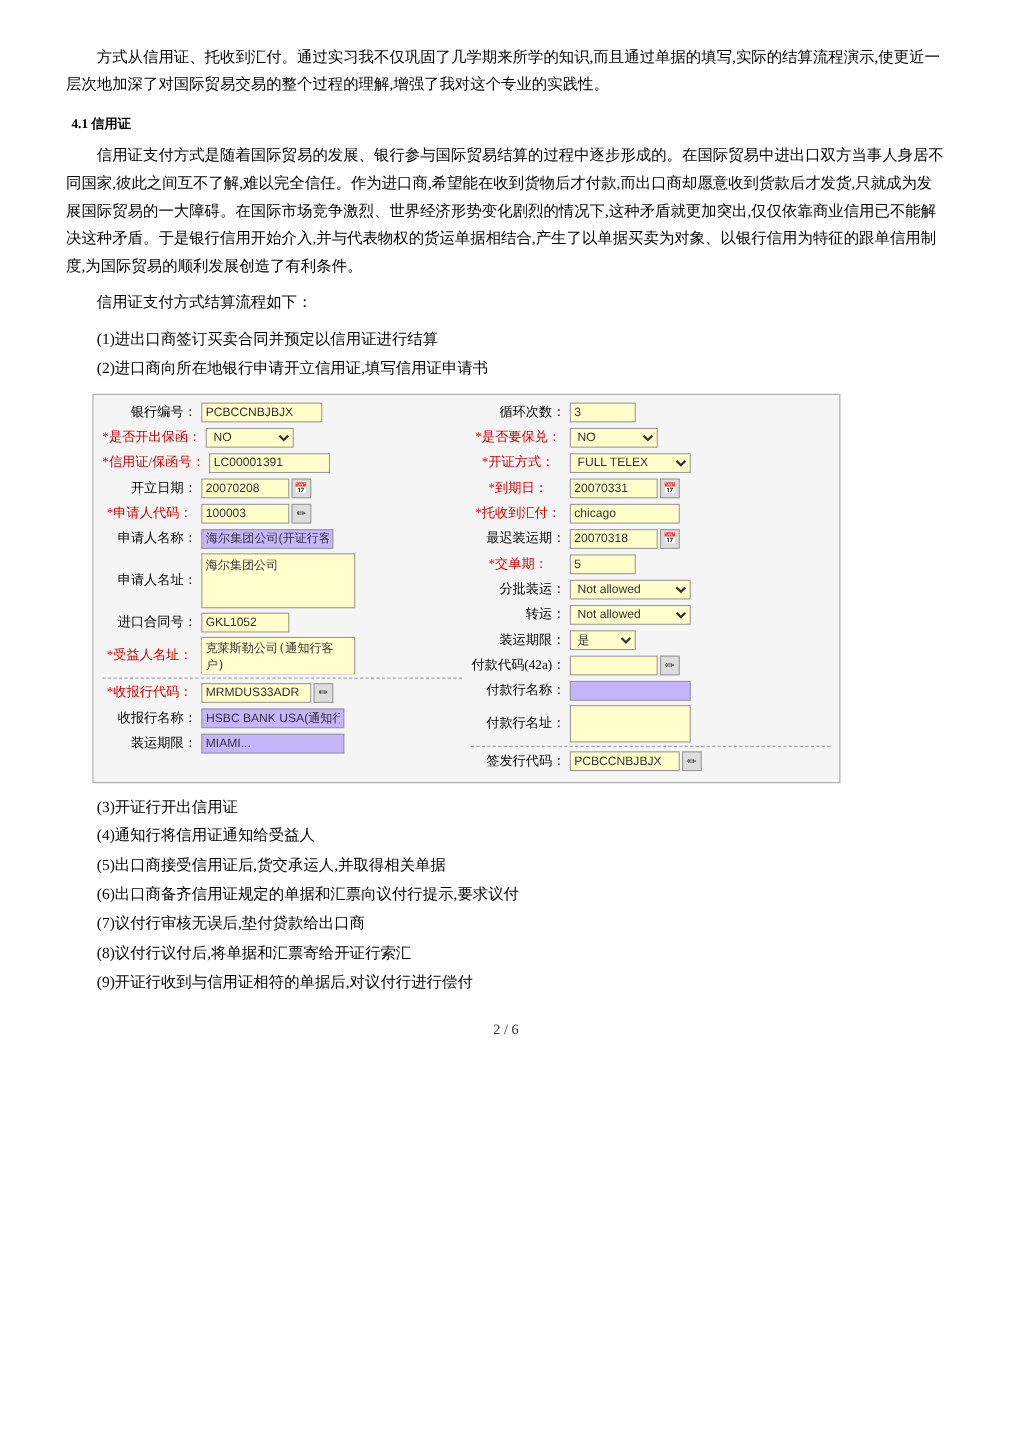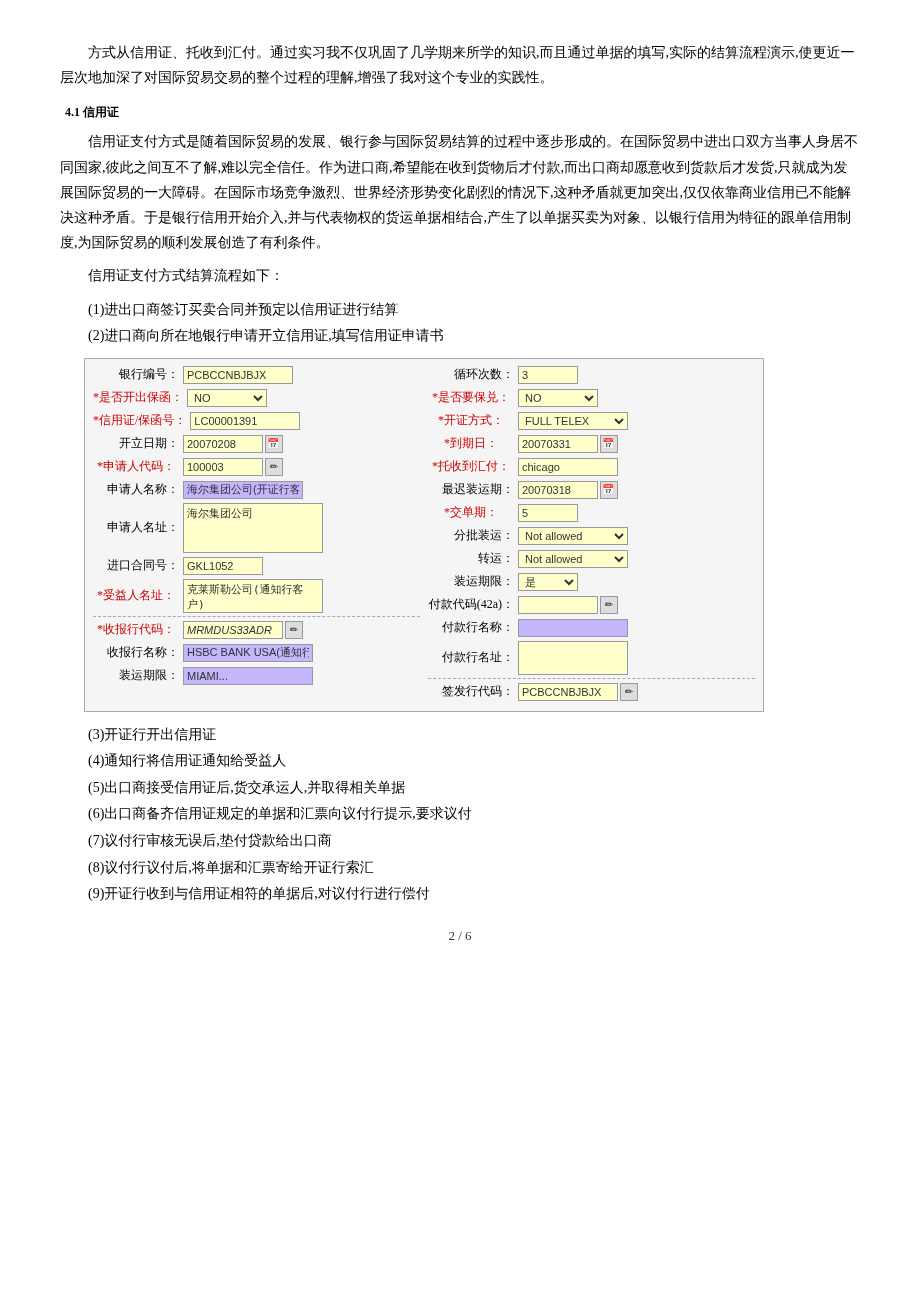--- a/index.html
+++ b/index.html
@@ -196,21 +196,21 @@
 
         <div class="form-row">
           <span class="form-label">*受益人名址：</span>
           <textarea class="form-textarea" rows="2" style="max-width: 140px; height: 34px;">克莱斯勒公司(通知行客户)</textarea>
         </div>
 
         <div class="form-divider"></div>
 
         <div class="form-row">
           <span class="form-label">*收报行代码：</span>
-          <input class="form-input" value="MRMDUS33ADR" style="max-width: 100px; font-style: italic;">
+          <input class="form-input" value="MRMDUS33ADR" style="max-width: 100px;">
           <span class="icon-btn">✏</span>
         </div>
 
         <div class="form-row">
           <span class="form-label-black">收报行名称：</span>
           <input class="form-input-blue" value="HSBC BANK USA(通知行)" style="max-width: 130px;">
         </div>
 
         <div class="form-row">
           <span class="form-label-black">装运期限：</span>

